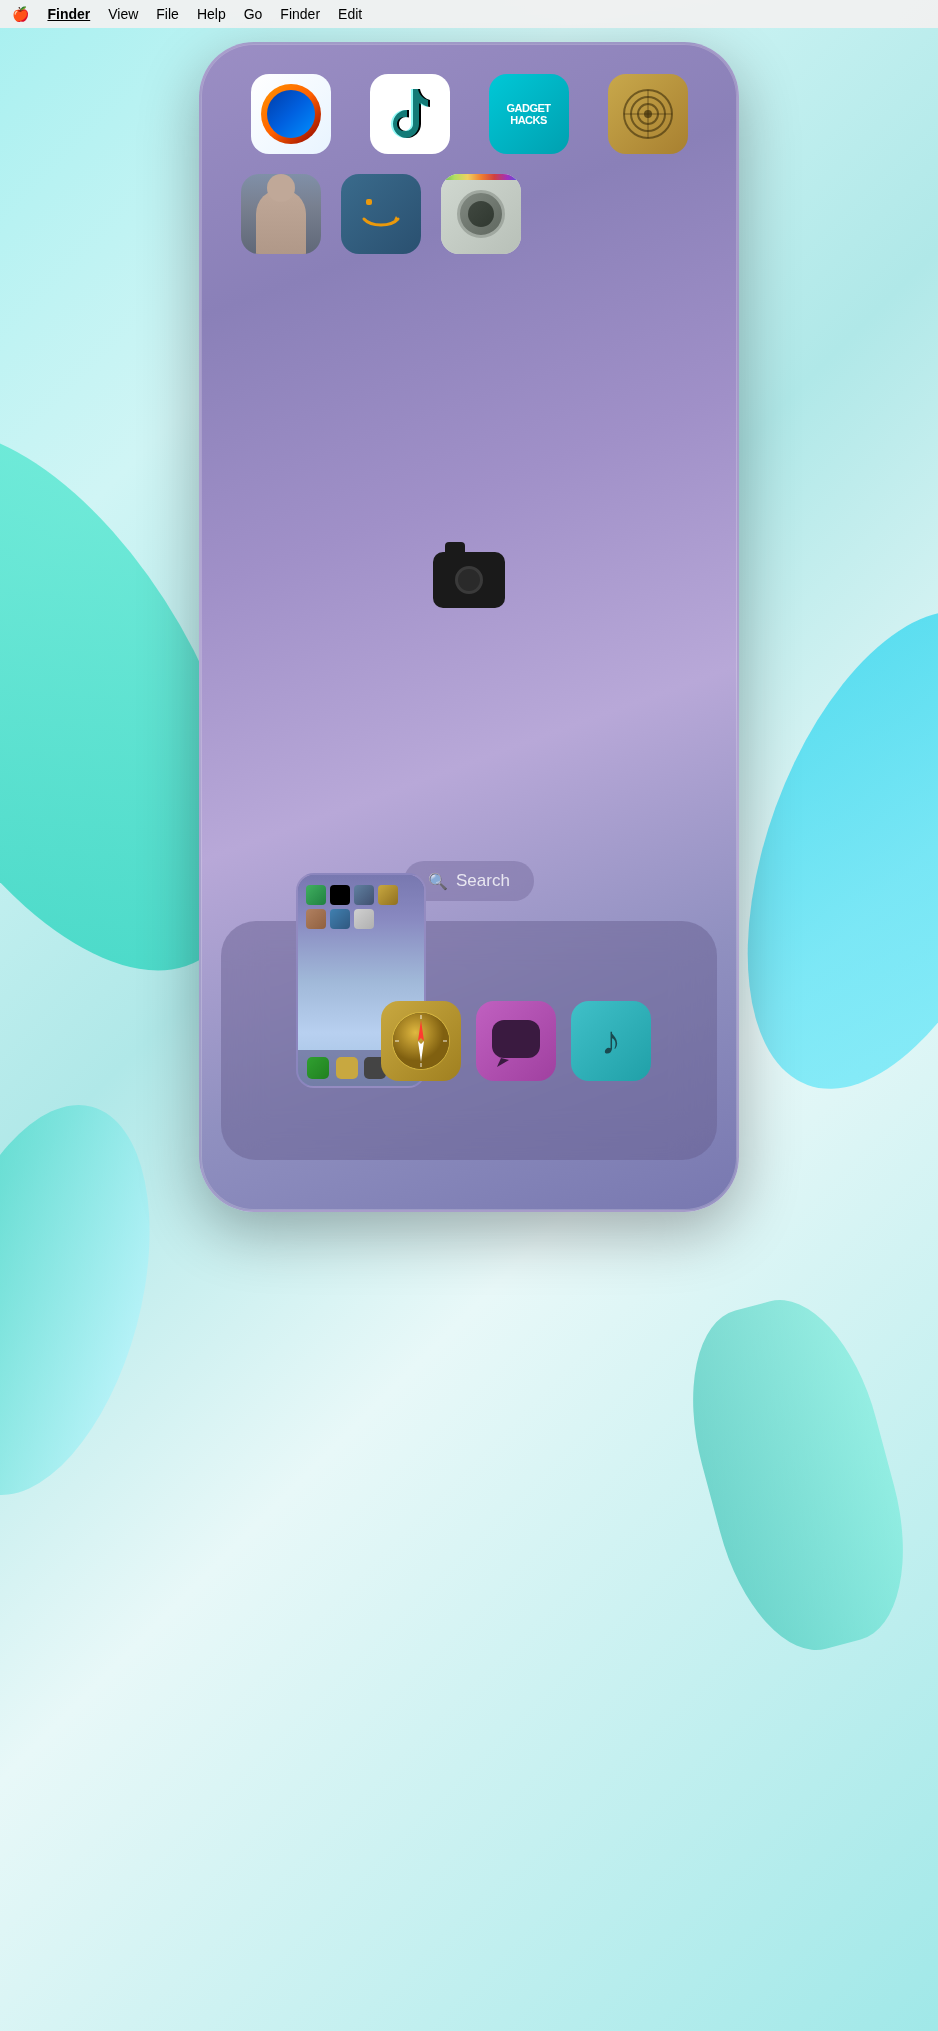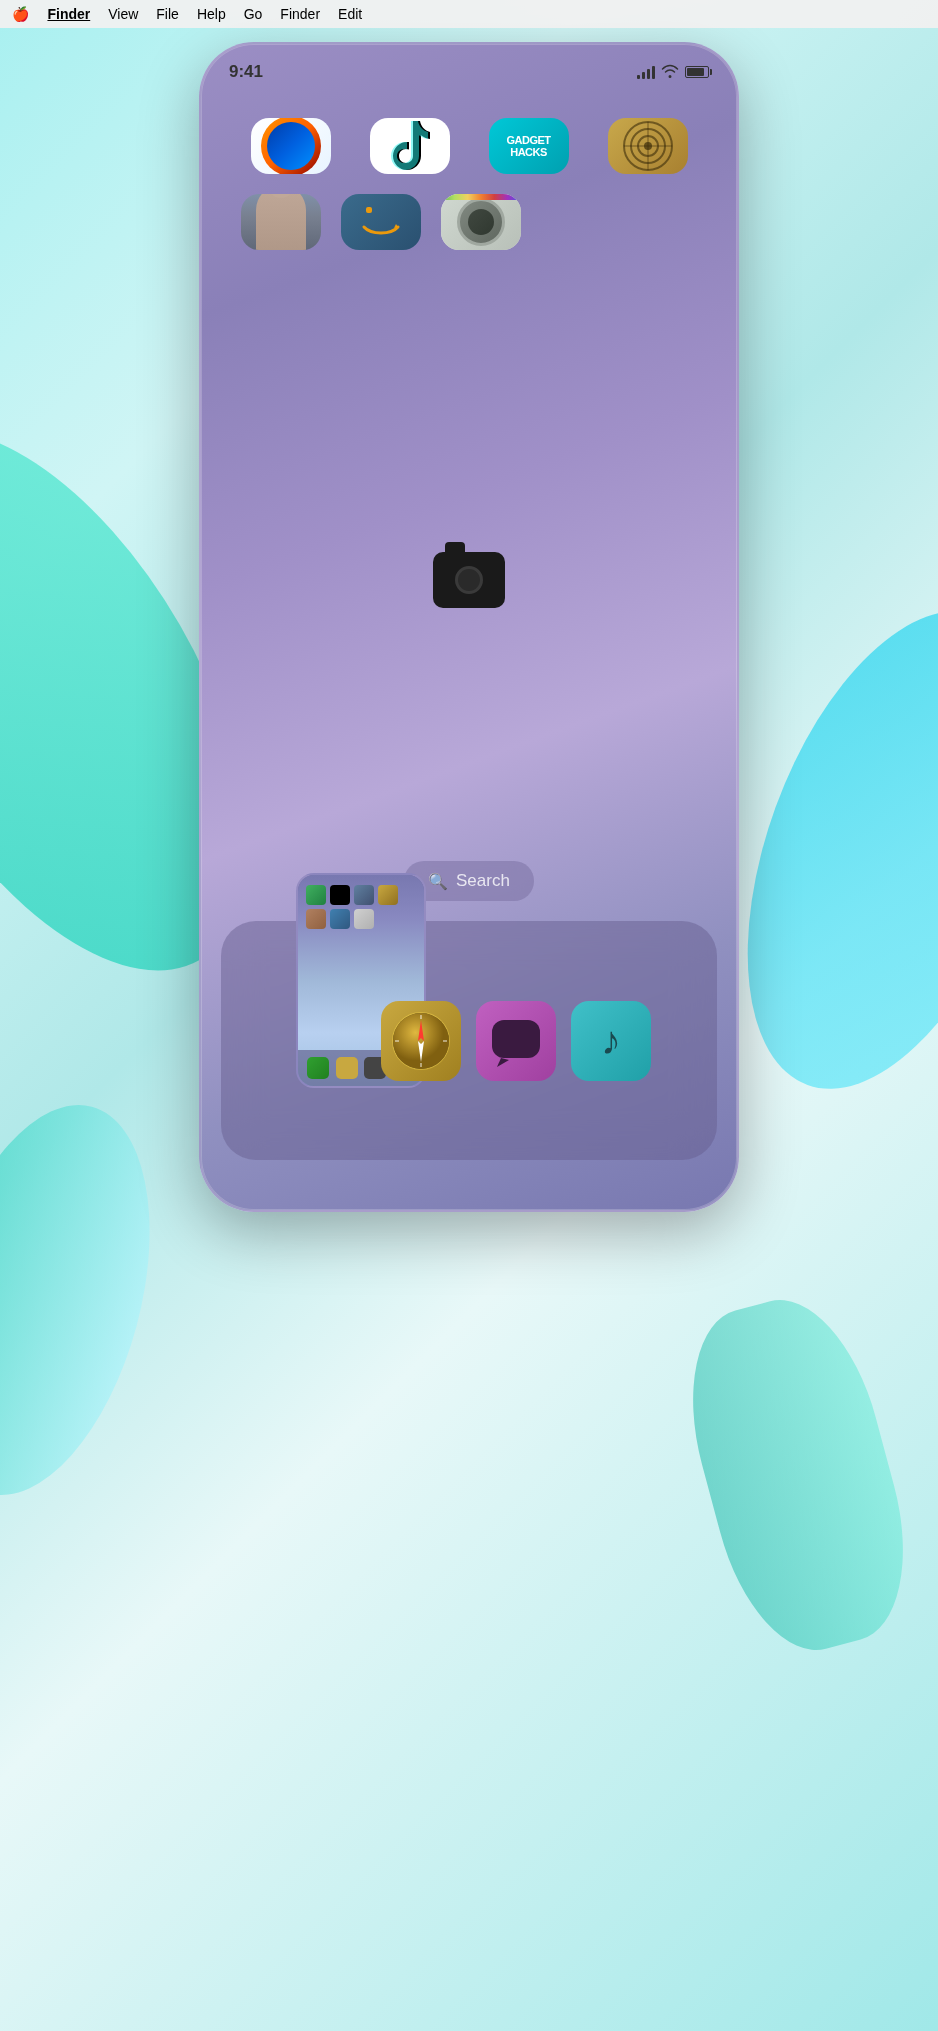--- a/index.html
+++ b/index.html
@@ -182,21 +182,21 @@
 
     .app-icon {
       display: flex;
       flex-direction: column;
       align-items: center;
       cursor: pointer;
     }
 
     .app-icon-img {
       width: 80px;
-      height: 56px;
+      height: 80px;
       border-radius: 18px;
       display: flex;
       align-items: center;
       justify-content: center;
       font-size: 32px;
       font-weight: bold;
       overflow: hidden;
       position: relative;
     }
 
@@ -476,41 +476,20 @@
   <span class="menubar-item">View</span>
   <span class="menubar-item">File</span>
   <span class="menubar-item">Help</span>
   <span class="menubar-item">Go</span>
   <span class="menubar-item">Finder</span>
   <span class="menubar-item">Edit</span>
 </div>
 
 <div class="iphone-frame">
 
-  <div class="status-bar">
-    <span class="status-time">9:41</span>
-    <div class="status-icons">
-      <div class="signal-bars">
-        <div class="signal-bar" style="height:4px;"></div>
-        <div class="signal-bar" style="height:7px;"></div>
-        <div class="signal-bar" style="height:10px;"></div>
-        <div class="signal-bar" style="height:13px;"></div>
-      </div>
-      <span class="wifi-icon">
-        <svg width="18" height="14" viewBox="0 0 18 14">
-          <path d="M9 11a1.5 1.5 0 1 1 0 3 1.5 1.5 0 0 1 0-3z" fill="#333"></path>
-          <path d="M4.5 8c1.2-1.2 2.9-2 4.5-2s3.3.8 4.5 2" stroke="#333" stroke-width="1.5" fill="none" stroke-linecap="round"></path>
-          <path d="M1.5 5C3.8 2.7 6.3 1.5 9 1.5s5.2 1.2 7.5 3.5" stroke="#333" stroke-width="1.5" fill="none" stroke-linecap="round"></path>
-        </svg>
-      </span>
-      <div class="battery-icon">
-        <div class="battery-fill"></div>
-      </div>
-    </div>
-  </div>
 
   <div class="app-grid">
 
     <div class="app-icon">
       <div class="app-icon-img firefox-icon">
         <div class="firefox-inner"></div>
       </div>
     </div>
 
     <div class="app-icon">

